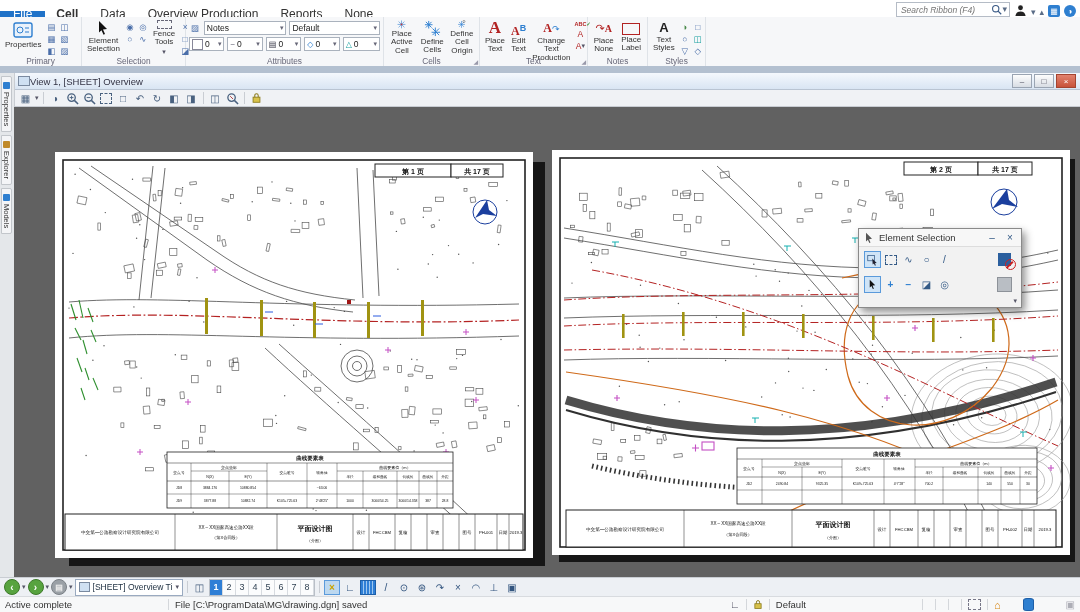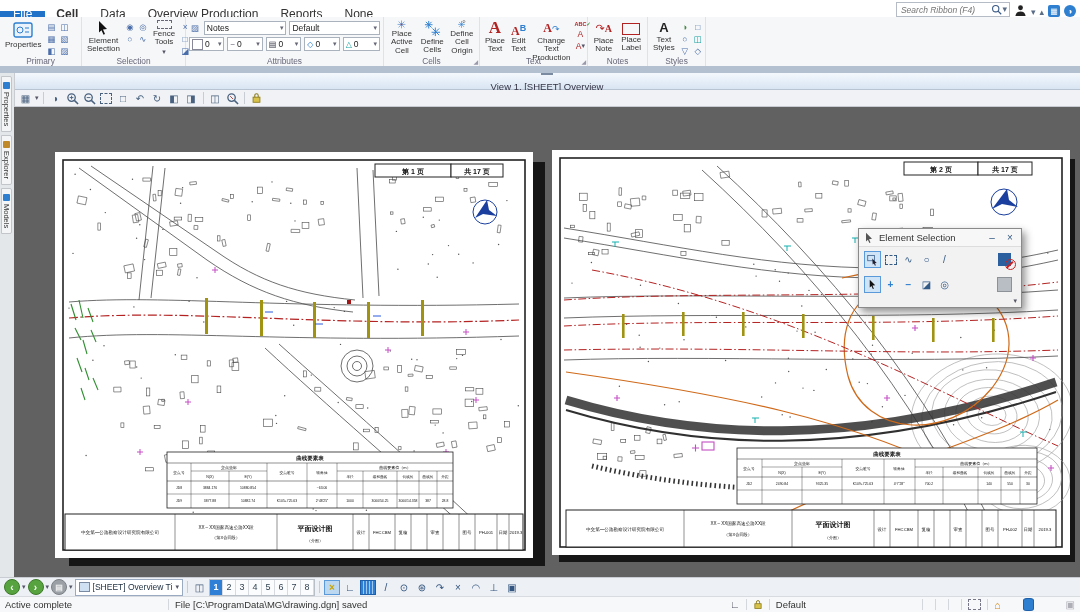--- a/index.html
+++ b/index.html
@@ -35,21 +35,21 @@
   .dd .ddar{font-size:7px;color:#667;}
   .swatch{width:9px;height:9px;border:1px solid #889;background:#fff;}
   .fencebox{width:13px;height:11px;border:1px dashed #667;}
   .redA{font-family:"Liberation Serif",serif;font-weight:bold;color:#b22222;}
   .attr-grid{display:flex;flex-direction:column;gap:2px;padding-top:2px;}
   .attr-row{display:flex;gap:3px;align-items:center;}
   
   #band{position:absolute;left:0;top:66px;width:1080px;height:7px;background:#b3c0d0;}
   #viewtitle{position:absolute;left:14px;top:73px;width:1066px;height:17px;
              background:linear-gradient(#f4f8fd,#d9e5f3);border-bottom:1px solid #b9c4d2;
-             display:flex;align-items:center;padding:0 4px;box-sizing:border-box;gap:6px;flex-direction:column;}
+             display:flex;align-items:center;padding:0 4px;box-sizing:border-box;gap:0;}
   #viewtitle .vt{font-size:9.5px;color:#334;}
   .winbtns{margin-left:auto;display:flex;gap:2px;}
   .wbtn{width:18px;height:12px;border:1px solid #9aa4b2;background:linear-gradient(#fdfdfd,#d8dde4);
         display:flex;align-items:center;justify-content:center;font-size:8px;color:#445;}
   .wbtn.close{background:linear-gradient(#e2826e,#c8523a);border-color:#a44430;color:#fff;}
   #viewtools{position:absolute;left:14px;top:90px;width:1066px;height:17px;background:#f0f2f5;
              border-bottom:1px solid #c8ccd2;display:flex;align-items:center;gap:2px;padding:0 4px;box-sizing:border-box;}
   .vtool{width:15px;height:14px;display:flex;align-items:center;justify-content:center;font-size:10px;color:#49617f;}
   .vsep{width:1px;height:12px;background:#c9cdd3;margin:0 2px;}
   
@@ -303,21 +303,21 @@
             <span class="ddsm">▾</span>
           </span>
       </div>
       <div class="glabel">Text</div>
       <span class="launcher">◢</span>
     </div>
 
     <div class="rgroup" style="width:60px">
       <div class="bb">
         <span style="height:16px;line-height:16px"><span style="color:#b22222;font-size:11px">↷</span><span class="redA" style="font-size:10px">A</span></span>
-        <span class="cap" style="max-width:26px">Place Note</span>
+        <span class="cap" style="max-width:26px">Place None</span>
       </div>
       <div class="bb">
         <span style="width:16px;height:10px;border:1.4px solid #b22222;margin-top:3px"></span>
         <span class="cap" style="max-width:26px">Place Label</span>
       </div>
       <div class="glabel">Notes</div>
     </div>
 
     <div class="rgroup" style="width:58px">
       <div class="bb">

